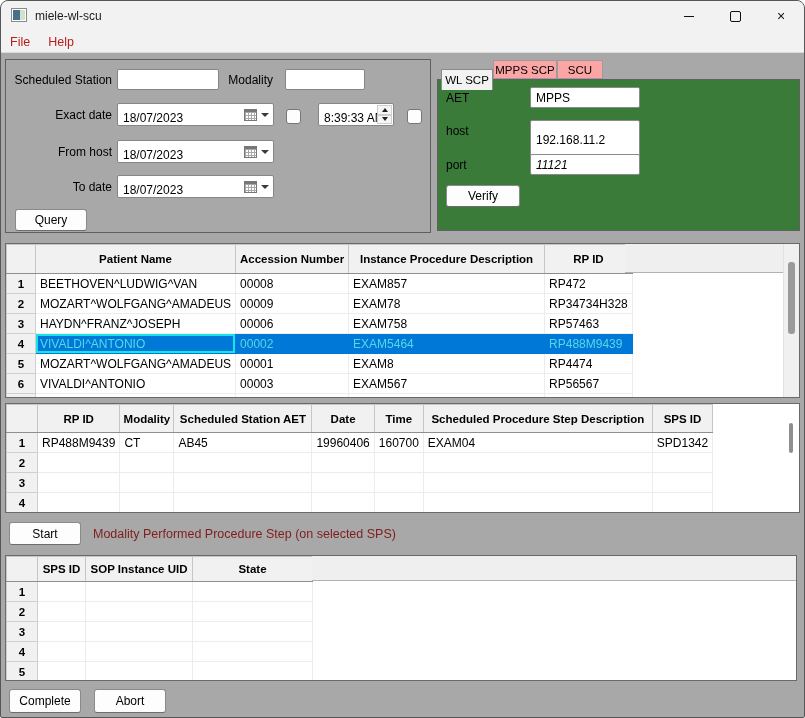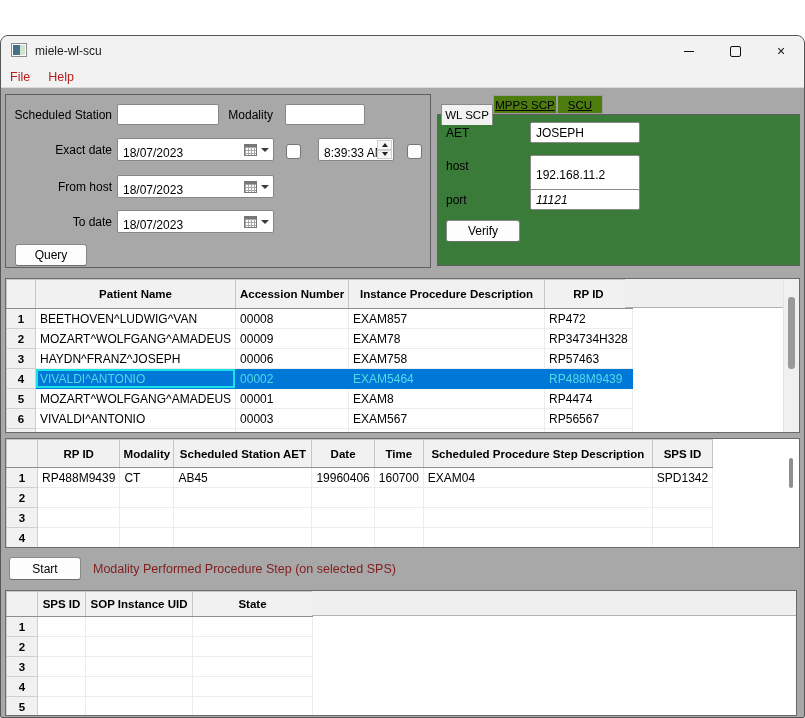--- a/index.html
+++ b/index.html
@@ -1,19 +1,19 @@
 <!DOCTYPE html>
 <html style="--sel-bg: #0078d7; --sel-fg: #55d8e8; --sel-ring: #1be2e6; --scp-bg: #3a7b3a;"><head>
 <meta charset="utf-8">
 <style>
   html,body{margin:0;padding:0;}
   body{width:805px;height:718px;position:relative;font-family:"Liberation Sans",sans-serif;
        -webkit-font-smoothing:antialiased;}
   .window{position:absolute;inset:0;background:#a8a8a8;border:1px solid #565656;
-          border-radius:8px 8px 2px 2px;overflow:hidden;box-sizing:border-box;margin-top:35px;}
+          border-radius:8px 8px 2px 2px;overflow:hidden;box-sizing:border-box;}
   
   .titlebar{position:absolute;left:0;top:0;width:100%;height:30px;background:#f2f2f2;}
   .appicon{position:absolute;left:10px;top:7px;width:16px;height:14px;background:#fff;
            border:1px solid #8a8a8a;box-sizing:border-box;display:flex;padding:1px;}
   .appicon .l{width:55%;height:100%;background:#46708a;}
   .appicon .r{width:45%;height:100%;background:#cfe3cf;}
   .apptitle{position:absolute;left:34px;top:0;height:30px;line-height:30px;font-size:12px;color:#1b1b1b;}
   .cap{position:absolute;top:0;height:30px;width:46px;display:flex;align-items:center;justify-content:center;}
   .cap-min{right:92px;}.cap-max{right:46px;}.cap-close{right:0;}
   .glyph-min{width:10px;height:0;border-top:1px solid #111;}
@@ -45,21 +45,21 @@
             border-top:4px solid #222;}
   .checkbox{position:absolute;width:15px;height:15px;background:#fdfdfd;border:1px solid #767676;
             border-radius:3px;box-sizing:border-box;}
   .btn{position:absolute;background:#fdfdfd;border:1px solid #8a8a8a;border-bottom-color:#6d6d6d;
        border-radius:3px;box-sizing:border-box;font-size:12px;color:#000;display:flex;
        align-items:center;justify-content:center;}
   
   .tab{position:absolute;box-sizing:border-box;font-size:11.5px;color:#000;display:flex;
        align-items:center;justify-content:center;}
   .tab.active{background:#f2f2f2;border:1px solid #8a8a8a;border-bottom:none;z-index:3;}
-  .tab.inactive{background:#4d7c0f;border:1px solid #9c9c9c;z-index:1;text-decoration:underline;}
+  .tab.inactive{background:#fca5a5;border:1px solid #9c9c9c;z-index:1;}
   .tabpane{position:absolute;left:436px;top:78px;width:363px;height:152px;border:1px solid #5f5f5f;
            box-sizing:border-box;background:var(--scp-bg,#3a7b3a);z-index:2;}
   .glabel{position:absolute;font-size:12px;color:#000;left:8px;}
   .gin{position:absolute;background:#fff;border:1px solid #8a8a8a;border-radius:2px;box-sizing:border-box;
        font-size:12px;color:#000;padding:0 5px;display:flex;align-items:center;}
   
   .tblbox{position:absolute;background:#fff;border:1px solid #6a6a6a;box-sizing:border-box;overflow:hidden;}
   table.grid{border-collapse:collapse;table-layout:fixed;font-size:12px;}
   table.grid th,table.grid td{overflow:hidden;white-space:nowrap;box-sizing:border-box;}
   table.grid thead th{background:#f1f1f1;border:1px solid #c6c6c6;border-bottom:1px solid #8f8f8f;
@@ -154,21 +154,21 @@
 
     <div class="btn" style="left:9px;top:149px;width:72px;height:22px;">Query</div>
   </div>
 
   <div class="tab active" style="left:440px;top:68px;width:52px;height:21px;">WL SCP</div>
   <div class="tab inactive" style="left:492px;top:59px;width:64px;height:19px;">MPPS SCP</div>
   <div class="tab inactive" style="left:556px;top:59px;width:46px;height:19px;">SCU</div>
 
   <div class="tabpane">
     <div class="glabel" style="top:11px;">AET</div>
-    <div class="gin" style="left:92px;top:7px;width:110px;height:21px;">JOSEPH</div>
+    <div class="gin" style="left:92px;top:7px;width:110px;height:21px;">MPPS</div>
     <div class="glabel" style="top:44px;">host</div>
     <div class="gin" style="left:92px;top:40px;width:110px;height:39px;">192.168.11.2</div>
     <div class="glabel" style="top:78px;">port</div>
     <div class="gin" style="left:92px;top:74px;width:110px;height:21px;font-style:italic;">11121</div>
     <div class="btn" style="left:8px;top:105px;width:74px;height:22px;">Verify</div>
   </div>
 
   <div class="tblbox t1" style="left:4px;top:242px;width:795px;height:155px;">
       <table class="grid">
         <colgroup>

